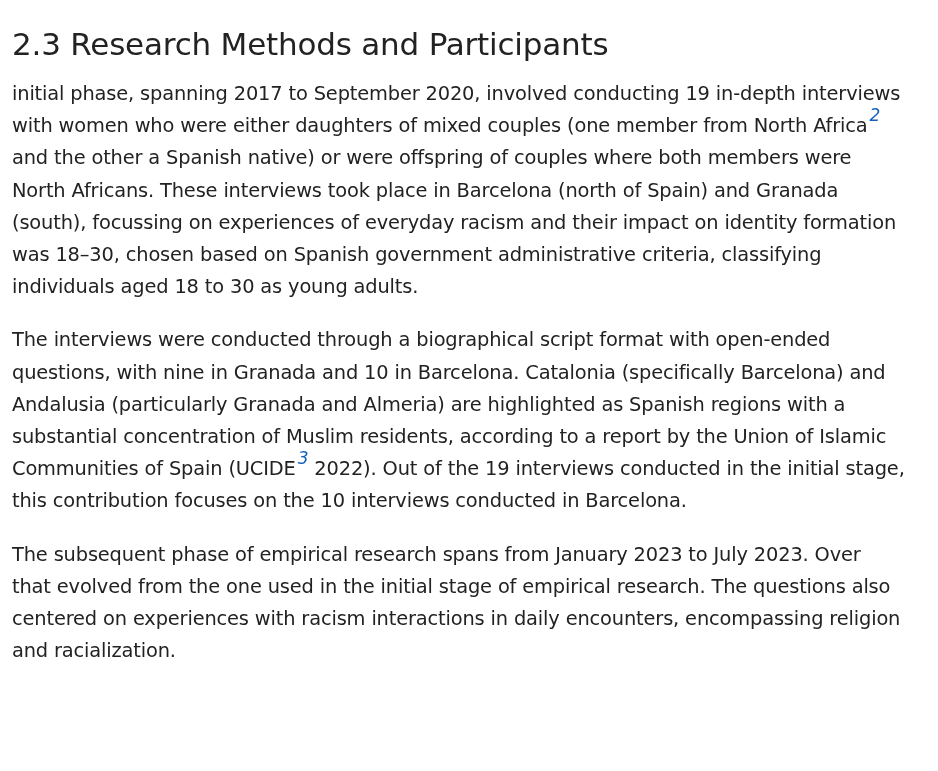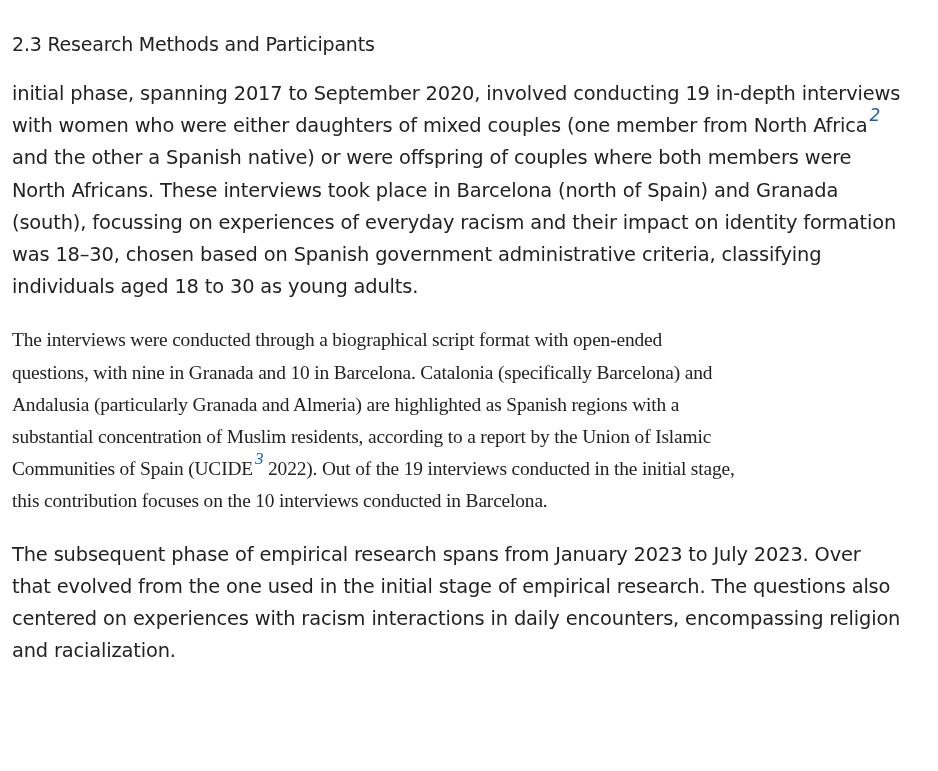--- a/index.html
+++ b/index.html
@@ -1,21 +1,21 @@
 <!DOCTYPE html>
 <html><head>
 <meta charset="utf-8">
 <style>
   html, body { margin:0; padding:0; background:#ffffff; }
   body { width:938px; height:771px; overflow:hidden; font-family:"DejaVu Sans","Liberation Sans",sans-serif; color:#222222; }
   .wrap { padding:0 0 0 12px; }
-  h2 { margin:0; padding-top:26px; font-weight:normal; font-size:19px; line-height:36px; letter-spacing:-0.2px; color:#222; }
+  h2 { margin:0; padding-top:26px; font-weight:normal; font-size:31px; line-height:36px; letter-spacing:-0.2px; color:#222; }
   p { margin:0; font-size:19.4px; line-height:32.2px; letter-spacing:-0.15px; white-space:nowrap; }
   p.p1 { margin-top:16px; }
-  p.p2 { margin-top:21px;font-family:Liberation Serif, serif; }
+  p.p2 { margin-top:21px; }
   p.p3 { margin-top:21px; }
   .line { display:block; }
   sup.fn { font-style:italic; color:#1560bd; font-size:17px; position:relative; top:-4px; vertical-align:super; line-height:0; margin-left:2px; text-decoration:none; cursor:pointer; }
 </style>
 </head>
 <body>
 
 <div class="wrap">
   <h2>2.3 Research Methods and Participants</h2>
 

